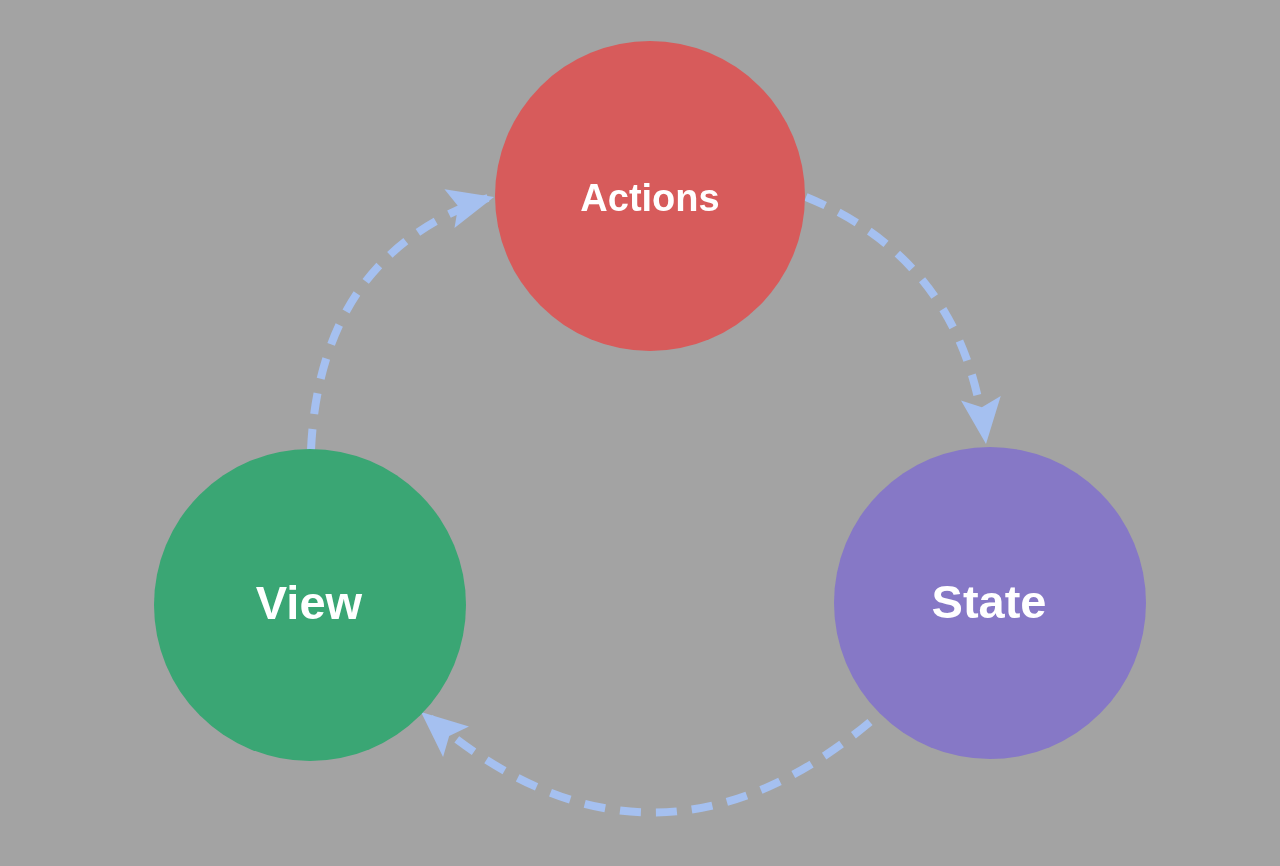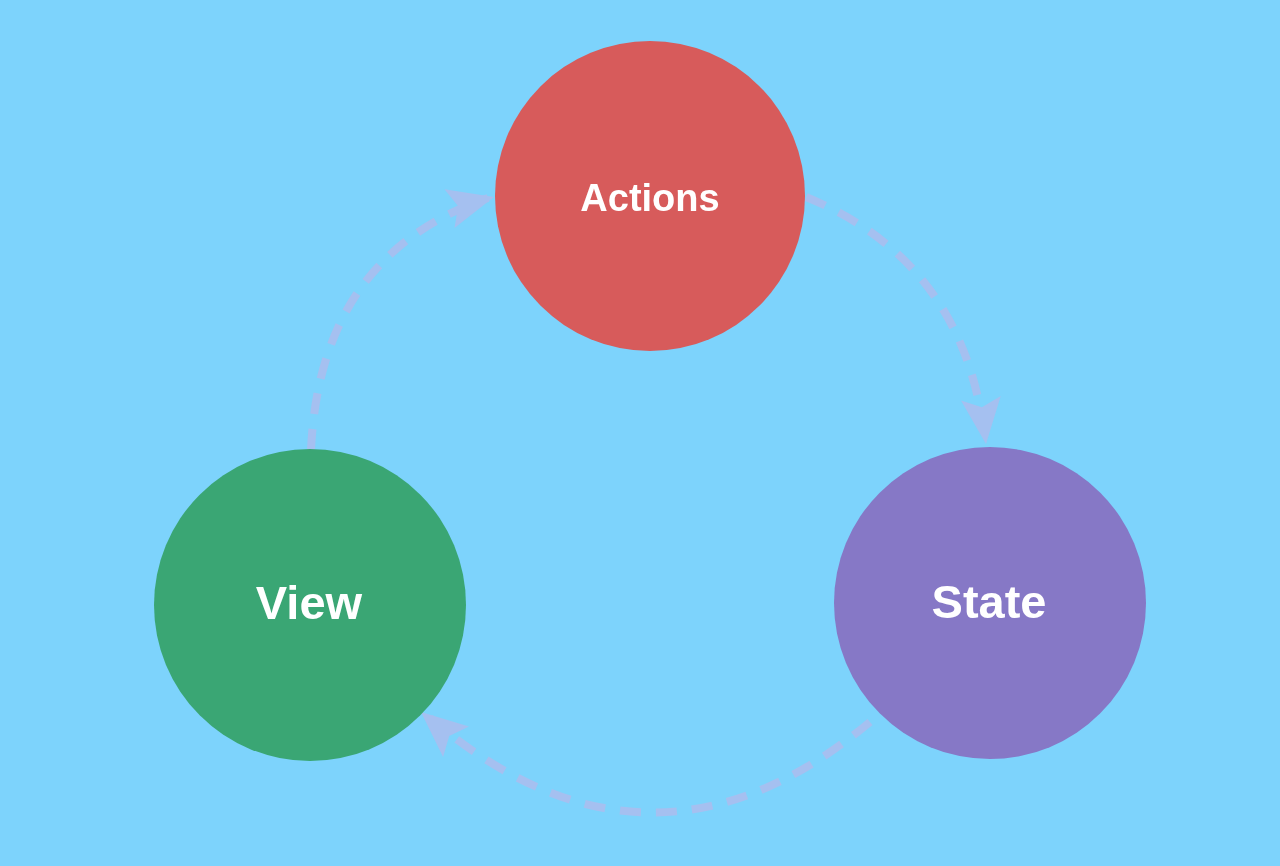--- a/index.html
+++ b/index.html
@@ -1,20 +1,20 @@
 <!DOCTYPE html>
 <html><head>
 <meta charset="utf-8">
 <style>
   html, body { margin: 0; padding: 0; background: #ffffff; }
   .canvas-wrap {
     width: 1280px;
     height: 866px;
     position: relative;
-    background: #7dd3fc;
+    background: #a3a3a3;
     overflow: hidden;
   }
   svg.flow-diagram { display: block; width: 1280px; height: 866px; }
   .edge {
     fill: none;
     stroke-width: 8;
     stroke-dasharray: 21 15;
     stroke-linecap: butt;
   }
   .node-label {

